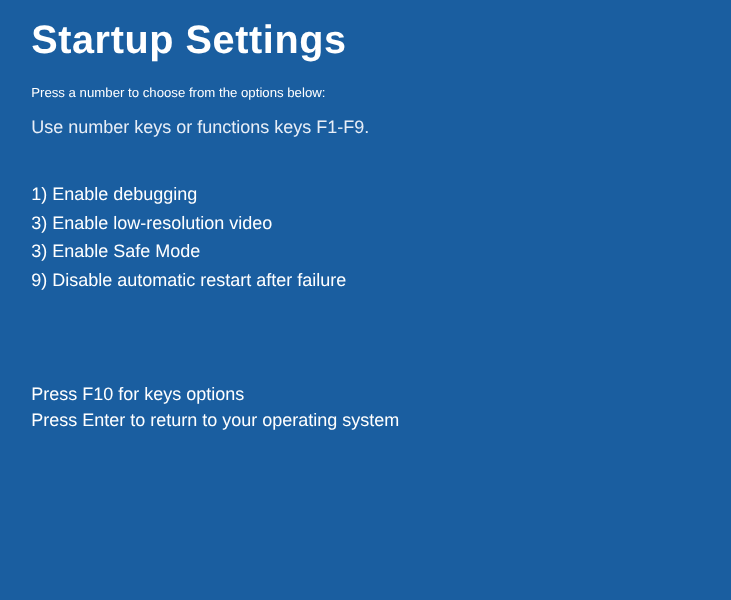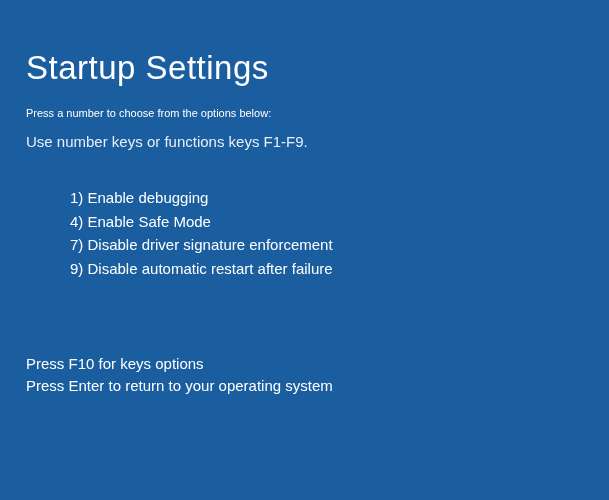--- a/index.html
+++ b/index.html
@@ -11,39 +11,37 @@
       width: 609px;
       height: 500px;
       background: #1a5ea0;
       font-family: "Segoe UI", Arial, sans-serif;
       color: #ffffff;
       overflow: hidden;
       padding: 14px 26px;
     }
     .title {
       font-size: 33px;
-      font-weight: 400;
+      font-weight: 700;
       margin-bottom: 20px;
       letter-spacing: 0.5px;
-      margin-top: 35px;
     }
     .subtitle {
       font-size: 11px;
       font-weight: 400;
       margin-bottom: 14px;
     }
     .hint {
       font-size: 15px;
       font-weight: 400;
       margin-bottom: 36px;
       color: #e8eef7;
     }
     .options {
       margin-bottom: 72px;
-      margin-left: 44px;
     }
     .option-item {
       font-size: 15px;
       font-weight: 400;
       line-height: 1.58;
     }
     .footer-line {
       font-size: 15px;
       font-weight: 400;
       line-height: 1.5;
@@ -51,19 +49,19 @@
   </style>
 </head>
 <body>
 
 <div class="title">Startup Settings</div>
 <div class="subtitle">Press a number to choose from the options below:</div>
 <div class="hint">Use number keys or functions keys F1-F9.</div>
 
 <div class="options">
   <div class="option-item">1) Enable debugging</div>
-  <div class="option-item">4) Enable Safe Mode</div>
-  <div class="option-item">7) Disable driver signature enforcement</div>
+  <div class="option-item">3) Enable low-resolution video</div>
+  <div class="option-item">3) Enable Safe Mode</div>
   <div class="option-item">9) Disable automatic restart after failure</div>
 </div>
 
 <div class="footer-line">Press F10 for keys options</div>
 <div class="footer-line">Press Enter to return to your operating system</div>
 
 </body></html>

